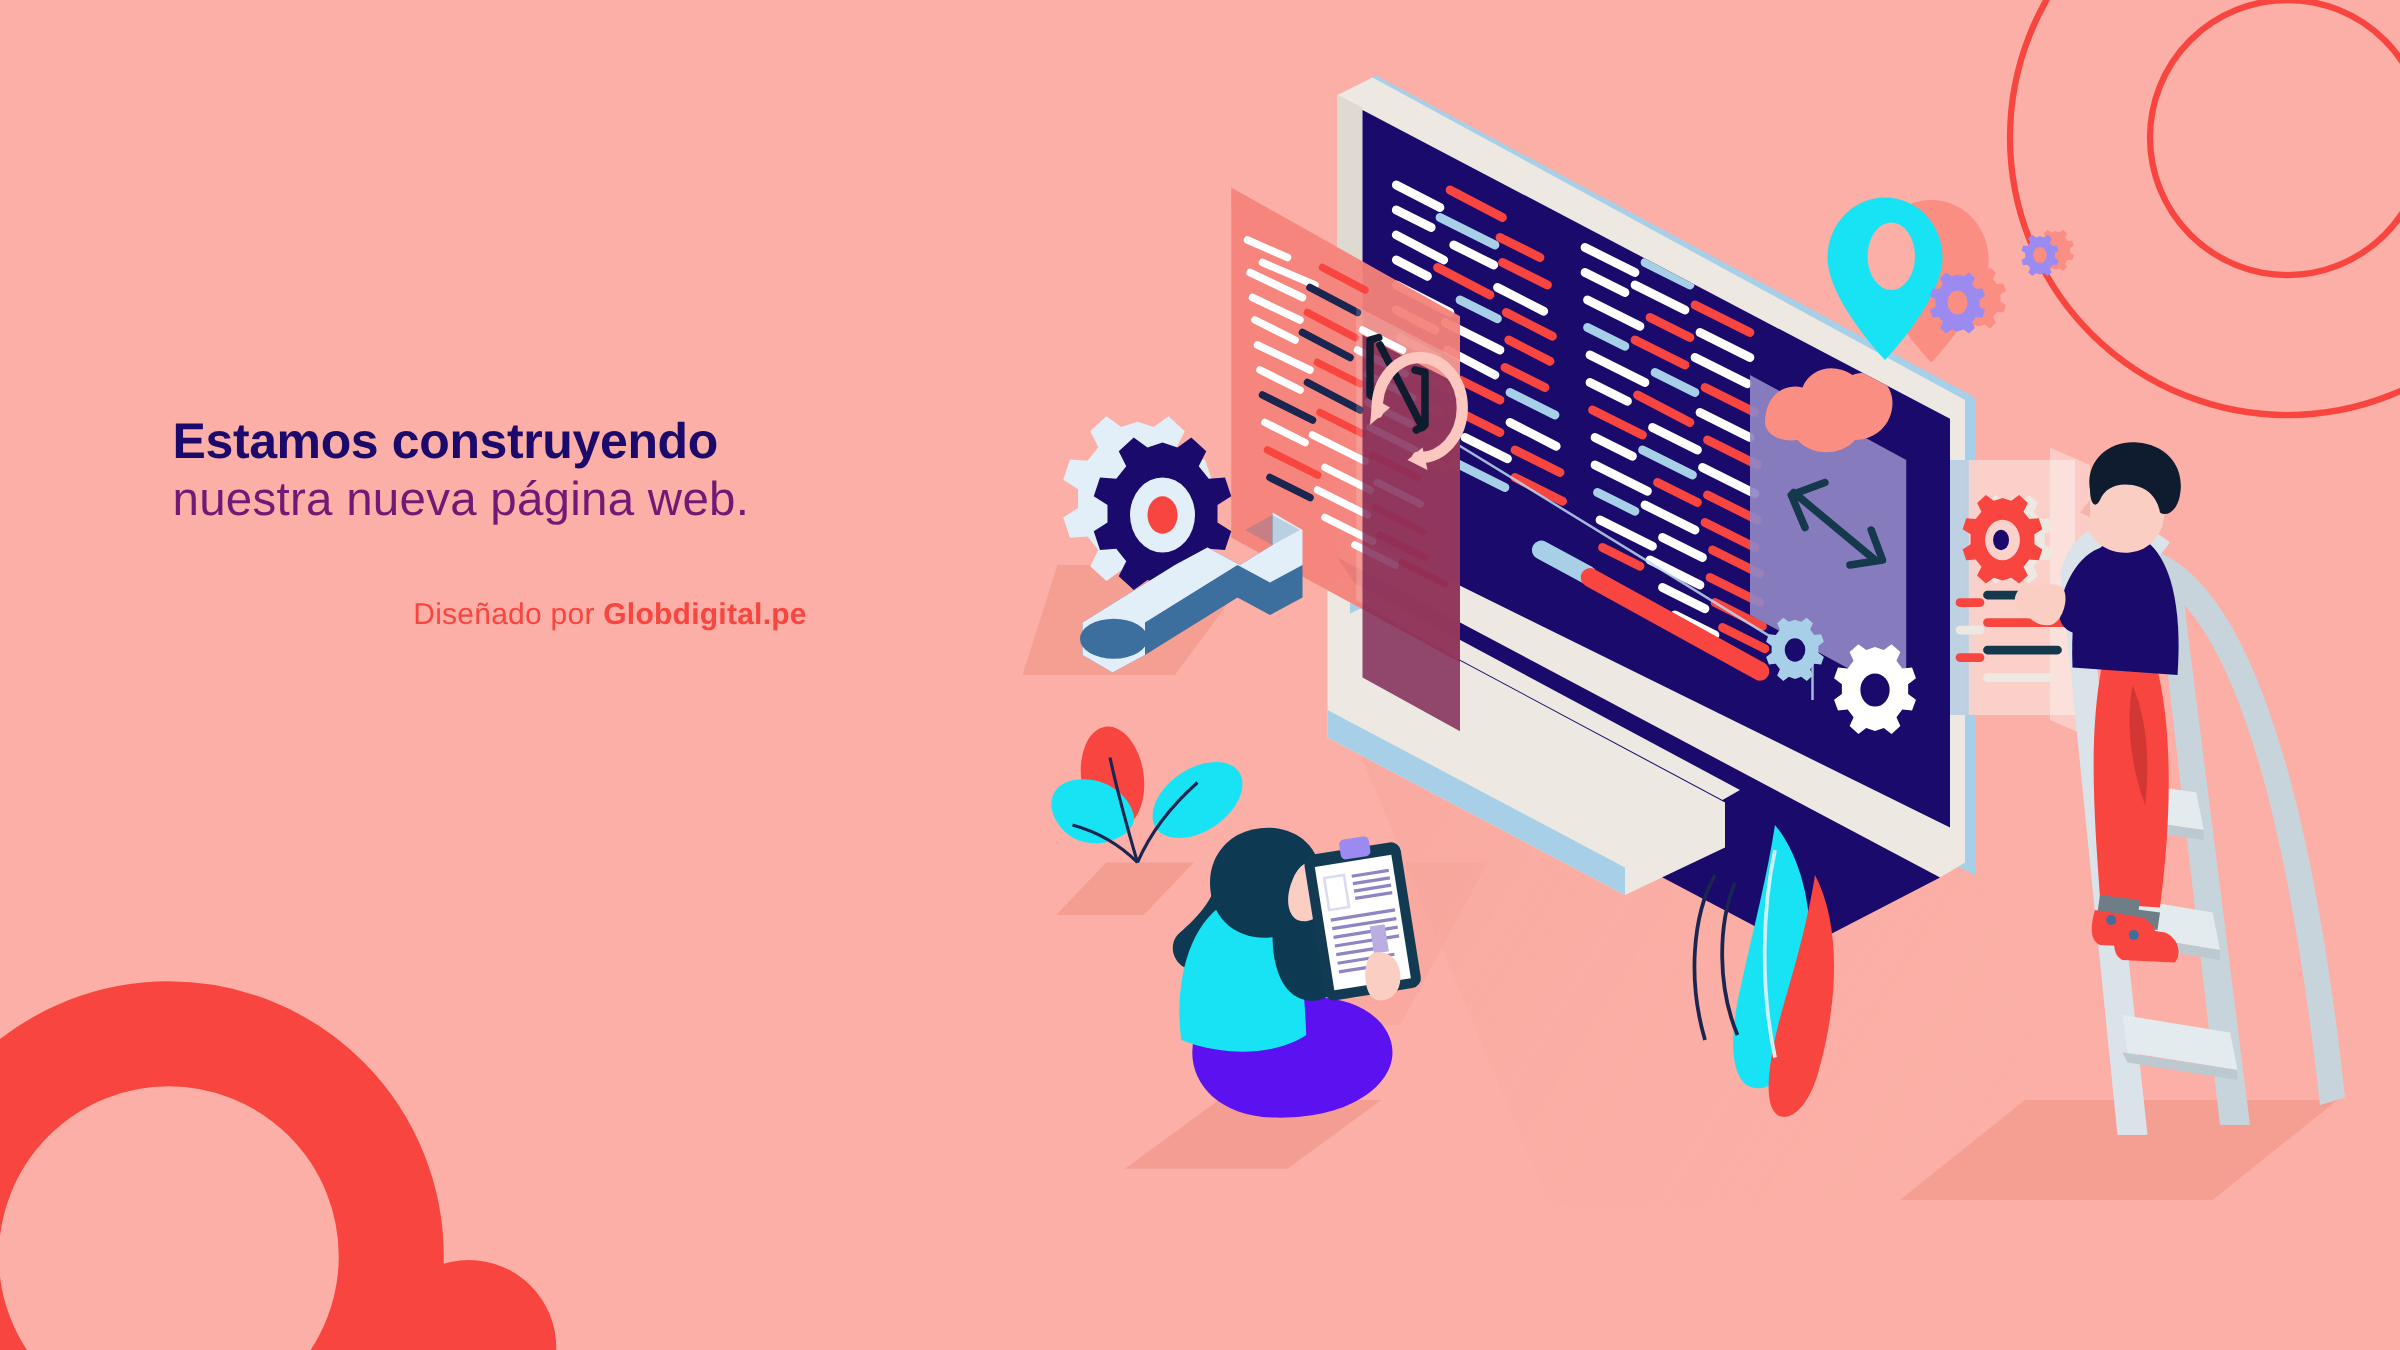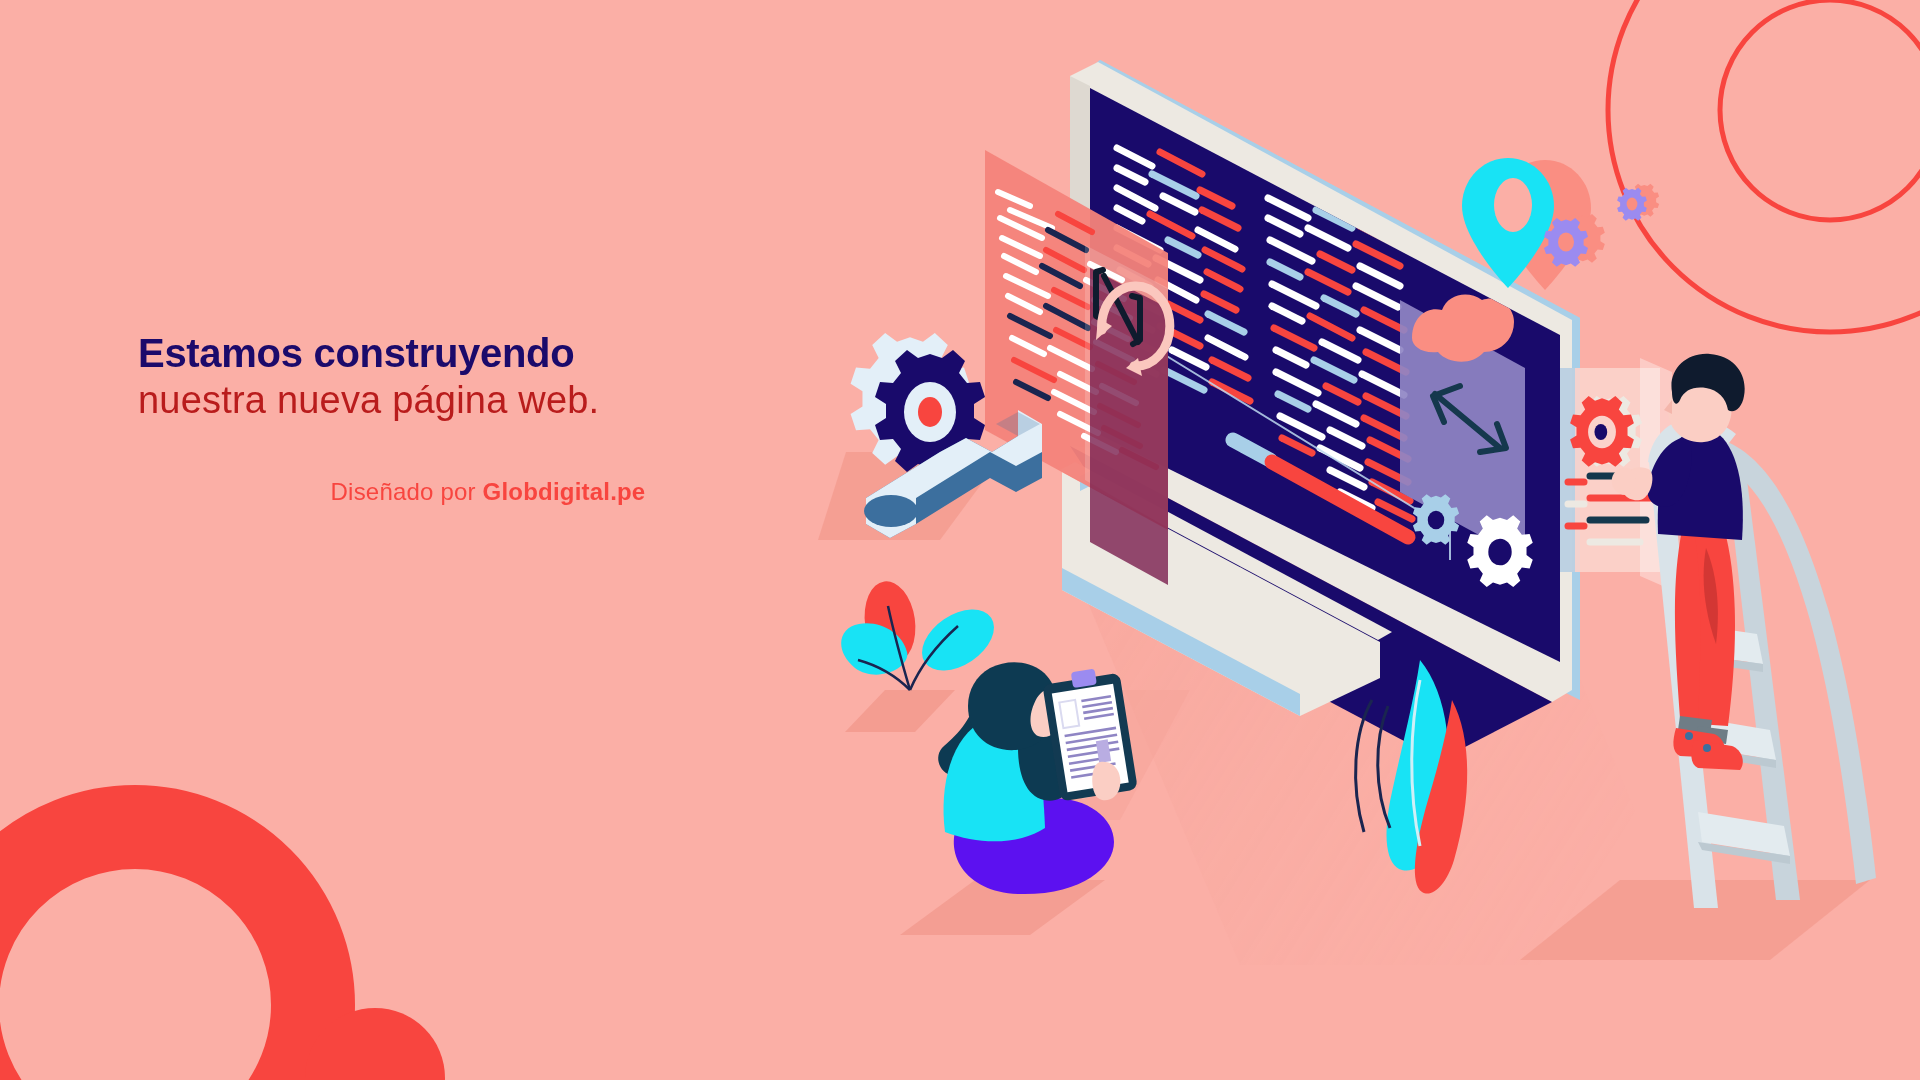--- a/index.html
+++ b/index.html
@@ -43,21 +43,21 @@
   .headline .l1 {
     display: block;
     font-size: 40px;
     font-weight: 700;
     color: #1B0A6B;
   }
   .headline .l2 {
     display: block;
     font-size: 38px;
     font-weight: 300;
-    color: #b91c1c;
+    color: #701a75;
     letter-spacing: 0.2px;
     margin-top: 2px;
   }
   .credit {
     margin: 0;
     padding-top: 56px;
     font-size: 24px;
     font-weight: 300;
     color: #F8453F;
     letter-spacing: 0.2px;

